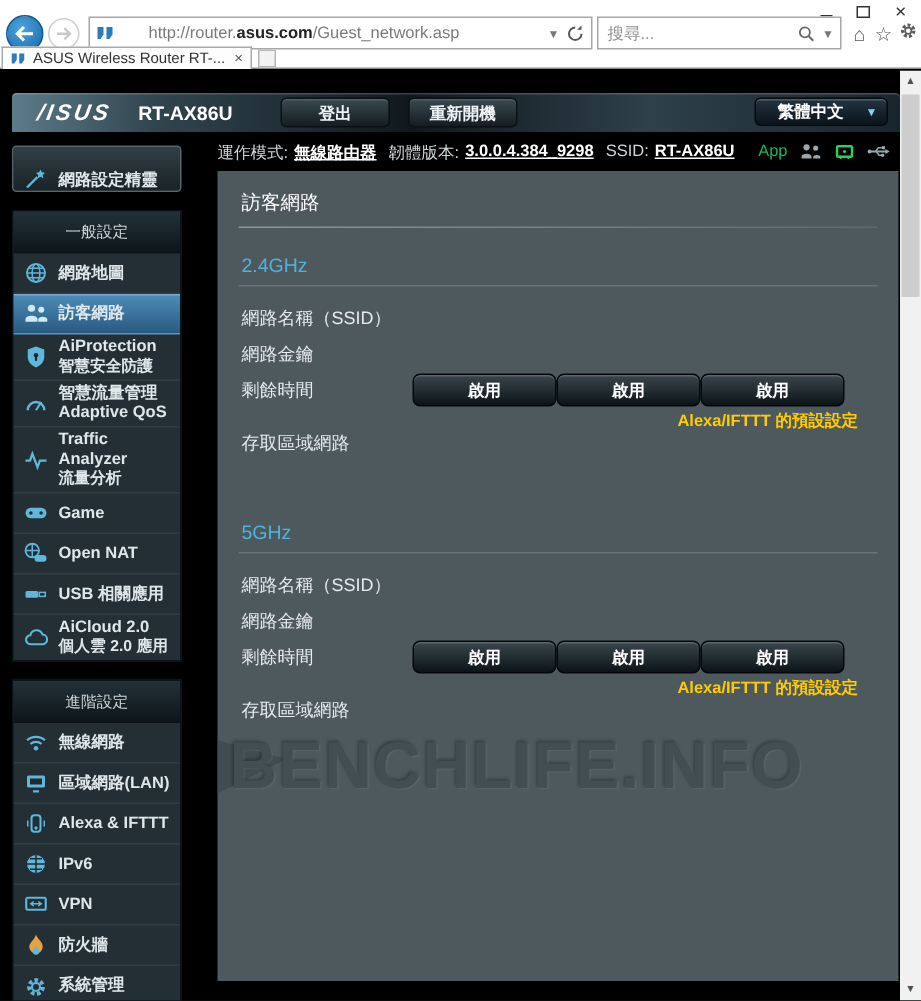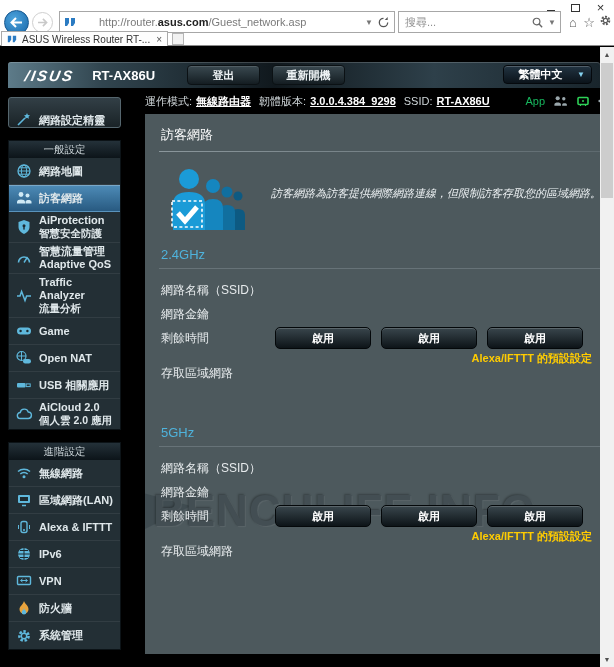--- a/index.html
+++ b/index.html
@@ -56,21 +56,21 @@
   .lang-label { flex:1; text-align:center; }
   .lang-caret { color:#86d2ef; font-size:8px; margin-right:6px; }
 
   .body-row { display:flex; }
 
   
   .sidebar { width:113px; margin-top:9px; flex:none; font-size:11px; }
   .wizard { height:31px; border:1px solid #55666e; border-radius:3px; background:linear-gradient(#323f46,#1a2327);
             display:flex; align-items:flex-end; color:#dfe7ea; font-weight:bold; }
   .sb-group { margin-top:12px; background:#232f35; border:1px solid #0c1317; }
-  .sb-header { height:17px; background:linear-gradient(#243139,#0c1419); color:#ccd5d9; display:flex; align-items:center; justify-content:center; font-size:10.5px; }
+  .sb-header { height:28px; background:linear-gradient(#243139,#0c1419); color:#ccd5d9; display:flex; align-items:center; justify-content:center; font-size:10.5px; }
   .sb-item { display:flex; align-items:center; min-height:27px; padding:2px 0; border-bottom:1px solid rgba(255,255,255,.07);
              color:#dfe7ea; font-weight:bold; cursor:pointer; }
   .sb-item:last-child { border-bottom:none; }
   .sb-item.selected { background:linear-gradient(#4e8cb8,#285a81); box-shadow: inset 0 1px 0 rgba(255,255,255,.25); }
   .sb-ic { width:30px; flex:none; display:flex; justify-content:center; }
   .sb-lbl { line-height:13px; padding-right:2px; }
   .sb-sub { font-size:10.5px; }
 
   
   .main-col { flex:1; margin-left:24px; margin-right:12px; }
@@ -419,35 +419,20 @@
           </div>
         </div>
 
         <div class="main-panel">
           <div class="wm-logo"></div>
           <div class="watermark">BENCHLIFE.INFO</div>
 
           <div class="page-title">訪客網路</div>
           <div class="divider"></div>
 
-          <div class="intro">
-            <svg width="80" height="62" viewBox="0 0 80 62">
-              <circle cx="69" cy="28" r="4.5" fill="#0d5a82"></circle>
-                <path d="M62 62V47q0-6 7-6t7 6v15z" fill="#0d5a82"></path>
-              <circle cx="58" cy="24" r="5.5" fill="#116f9f"></circle>
-                <path d="M50 62V44q0-7 8-7t8 7v18z" fill="#116f9f"></path>
-              <circle cx="44" cy="18" r="7" fill="#1586bf"></circle>
-                <path d="M34 62V40q0-9 10-9t10 9v22z" fill="#1586bf"></path>
-              <circle cx="20" cy="11" r="10" fill="#1b9bd7"></circle>
-                <path d="M4 62V36q0-12 16-12t16 12v26z" fill="#1b9bd7"></path>
-              <rect x="3" y="33" width="30" height="26" fill="#1b9bd7" stroke="#fff" stroke-width="1.6" stroke-dasharray="3 2.4"></rect>
-              <path d="M9 45l7 8 12-14" stroke="#fff" stroke-width="5" fill="none"></path>
-            </svg>
-            <div class="intro-text">訪客網路為訪客提供網際網路連線，但限制訪客存取您的區域網路。</div>
-          </div>
 
           <div class="band-section">
             <div class="band-title">2.4GHz</div>
             <div class="band-divider"></div>
             <div class="frow">
                 <span class="flabel">網路名稱（SSID）</span>
               </div>
             <div class="frow">
                 <span class="flabel">網路金鑰</span>
               </div>

